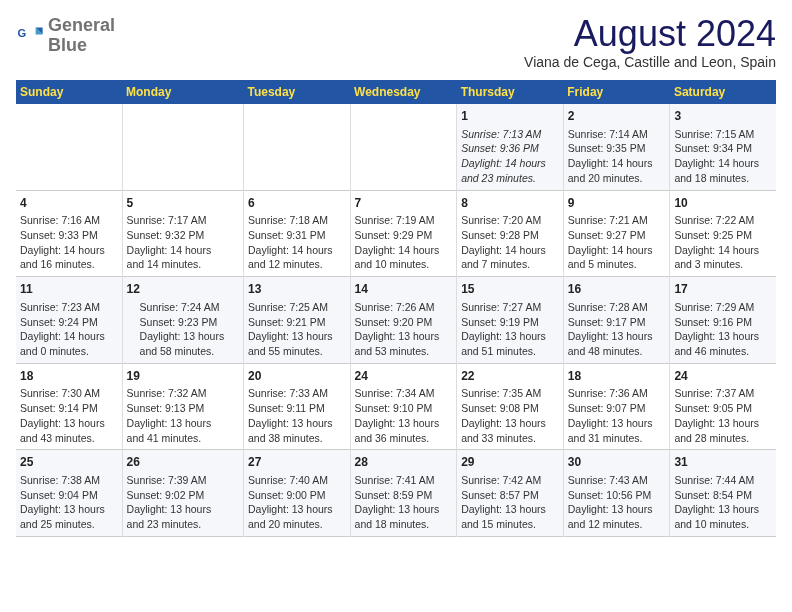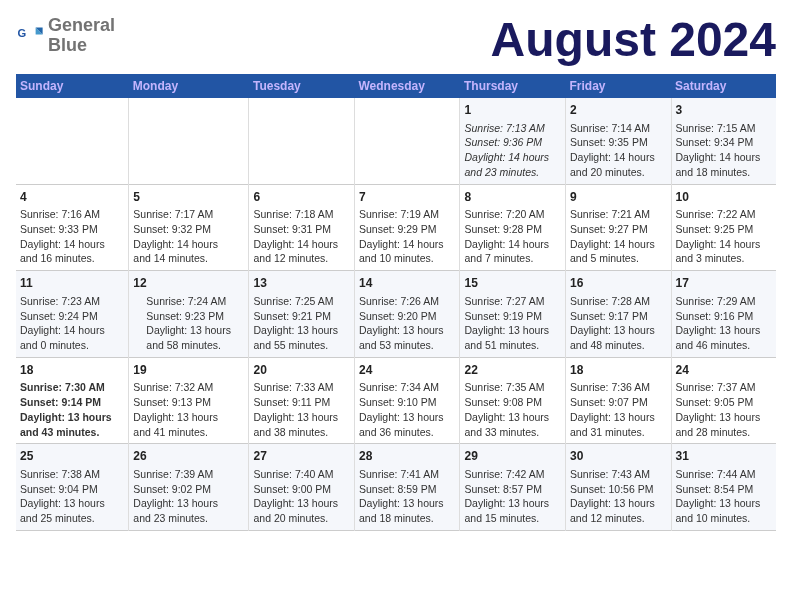--- a/index.html
+++ b/index.html
@@ -29,38 +29,38 @@
     }
     .logo-text span { display: block; }
     .logo-icon {
       width: 28px;
       height: 28px;
     }
     .title-block {
       text-align: right;
     }
     .month-title {
-      font-size: 48px;
-      font-weight: bold;
+      font-size: 36px;
+      font-weight: normal;
       color: #1a1a5e;
       line-height: 1;
     }
     .location {
       font-size: 14px;
       color: #333;
       margin-top: 2px;
     }
     table {
       width: 100%;
       border-collapse: collapse;
       font-size: 11px;
     }
     thead th {
       background-color: #2255a4;
-      color: #c4b5fd;
+      color: #fde047;
       padding: 5px 4px;
       text-align: left;
       font-size: 12px;
       font-weight: bold;
     }
     tbody tr {
       border-bottom: 1px solid #ccc;
     }
     tbody td {
       vertical-align: top;
@@ -95,20 +95,21 @@
       <polygon points="28,8 38,18 28,18" fill="#4499cc"></polygon>
       <polygon points="28,8 38,8 38,18" fill="#2266aa"></polygon>
     </svg>
     <div class="logo-text">
       <span>General</span>
       <span>Blue</span>
     </div>
   </div>
   <div class="title-block">
     <div class="month-title">August 2024</div>
+    <div class="location">Viana de Cega, Castille and Leon, Spain</div>
   </div>
 </div>
 
 <table>
   <thead>
     <tr>
     <th>Sunday</th>
         <th>Monday</th>
         <th>Tuesday</th>
         <th>Wednesday</th>
@@ -243,21 +244,21 @@
           <div class="day-num">17</div>
           <div class="cell-content" style="white-space: pre-line;">Sunrise: 7:29 AM
 Sunset: 9:16 PM
 Daylight: 13 hours
 and 46 minutes.</div>
         </td>
       </tr>
       <tr>
         <td>
           <div class="day-num">18</div>
-          <div class="cell-content" style="white-space: pre-line; font-weight: bold;">Sunrise: 7:30 AM
+          <div class="cell-content" style="white-space: pre-line;">Sunrise: 7:30 AM
 Sunset: 9:14 PM
 Daylight: 13 hours
 and 43 minutes.</div>
         </td>
         <td>
           <div class="day-num">19</div>
           <div class="cell-content" style="white-space: pre-line;">Sunrise: 7:32 AM
 Sunset: 9:13 PM
 Daylight: 13 hours
 and 41 minutes.</div>

